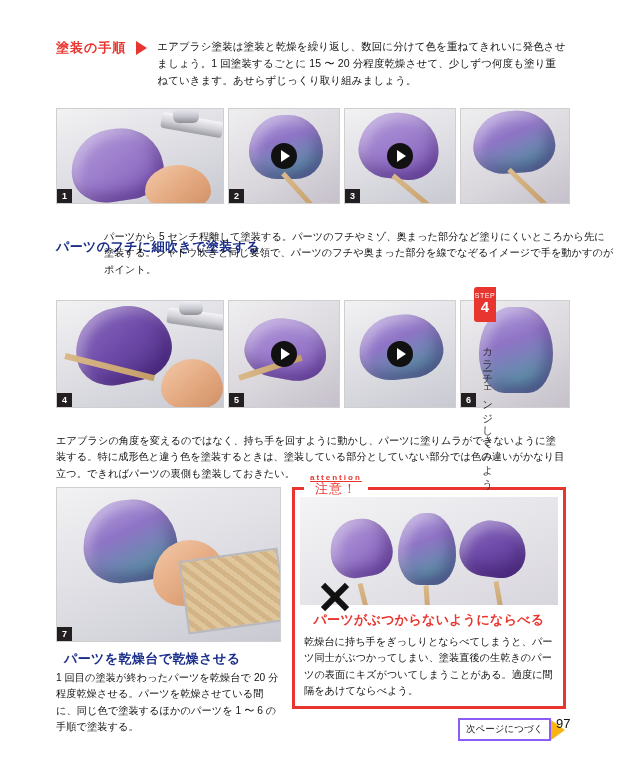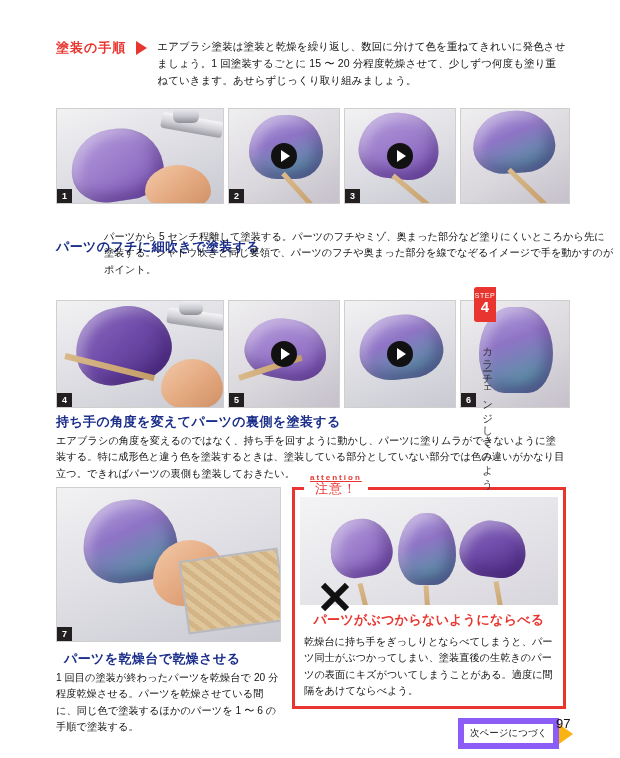--- a/index.html
+++ b/index.html
@@ -280,21 +280,21 @@
   }
 
   
   .next-box {
     position: absolute;
     left: 458px; top: 718px;
     display: flex;
     align-items: center;
   }
   .next-text {
-    border: 6px solid #8b5cf6;
+    border: 2px solid #8b5cf6;
     color: #111;
     font-size: 9.5px;
     padding: 3px 6px;
     background: #fff;
     white-space: nowrap;
   }
   .next-arrow {
     width: 0; height: 0;
     border-left: 14px solid #f9b313;
     border-top: 10px solid transparent;
@@ -383,21 +383,20 @@
       <div class="play"></div>
     </div>
 
     <div class="photo" style="width:110px;height:108px;">
       <div class="bg-grad g-warm"></div>
       <div class="helmet teal" style="left:18px;top:6px;width:74px;height:86px;border-radius:44% 44% 34% 34% / 54% 54% 46% 46%;"></div>
       <div class="num-badge">6</div>
     </div>
   </div>
 
-  <div class="cap-title" id="cap2-title">持ち手の角度を変えてパーツの裏側を塗装する</div>
   <div class="cap-body" id="cap2-body">エアブラシの角度を変えるのではなく、持ち手を回すように動かし、パーツに塗りムラができないように塗装する。特に成形色と違う色を塗装するときは、塗装している部分としていない部分では色の違いがかなり目立つ。できればパーツの裏側も塗装しておきたい。</div>
 
   <div class="photo" id="photo7">
     <div class="bg-grad g-light"></div>
     <div class="helmet teal" style="left:26px;top:12px;width:94px;height:82px;transform:rotate(-6deg);"></div>
     <div class="hand" style="left:96px;top:52px;width:74px;height:66px;"></div>
     <div class="mat" style="left:126px;top:66px;width:96px;height:70px;transform:rotate(-8deg);"></div>
     <div class="num-badge">7</div>
   </div>
 

